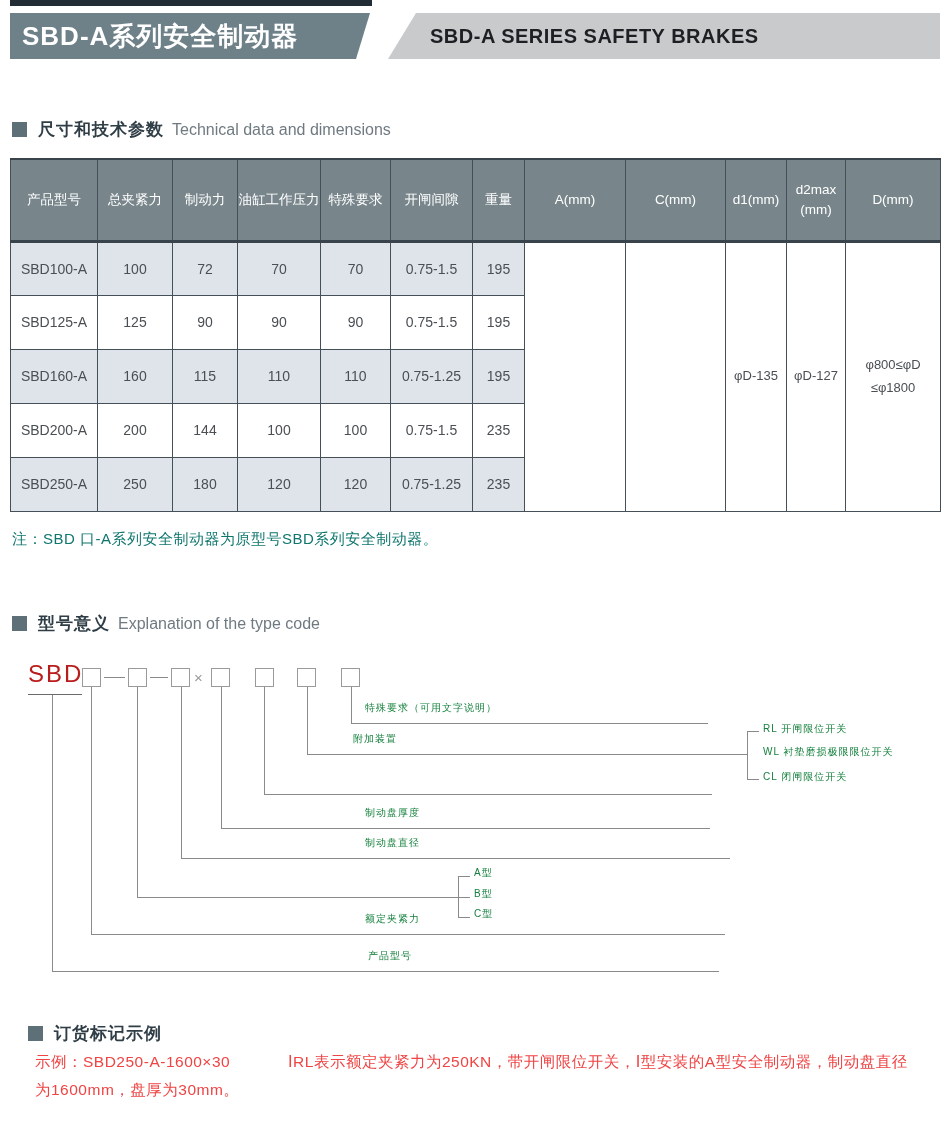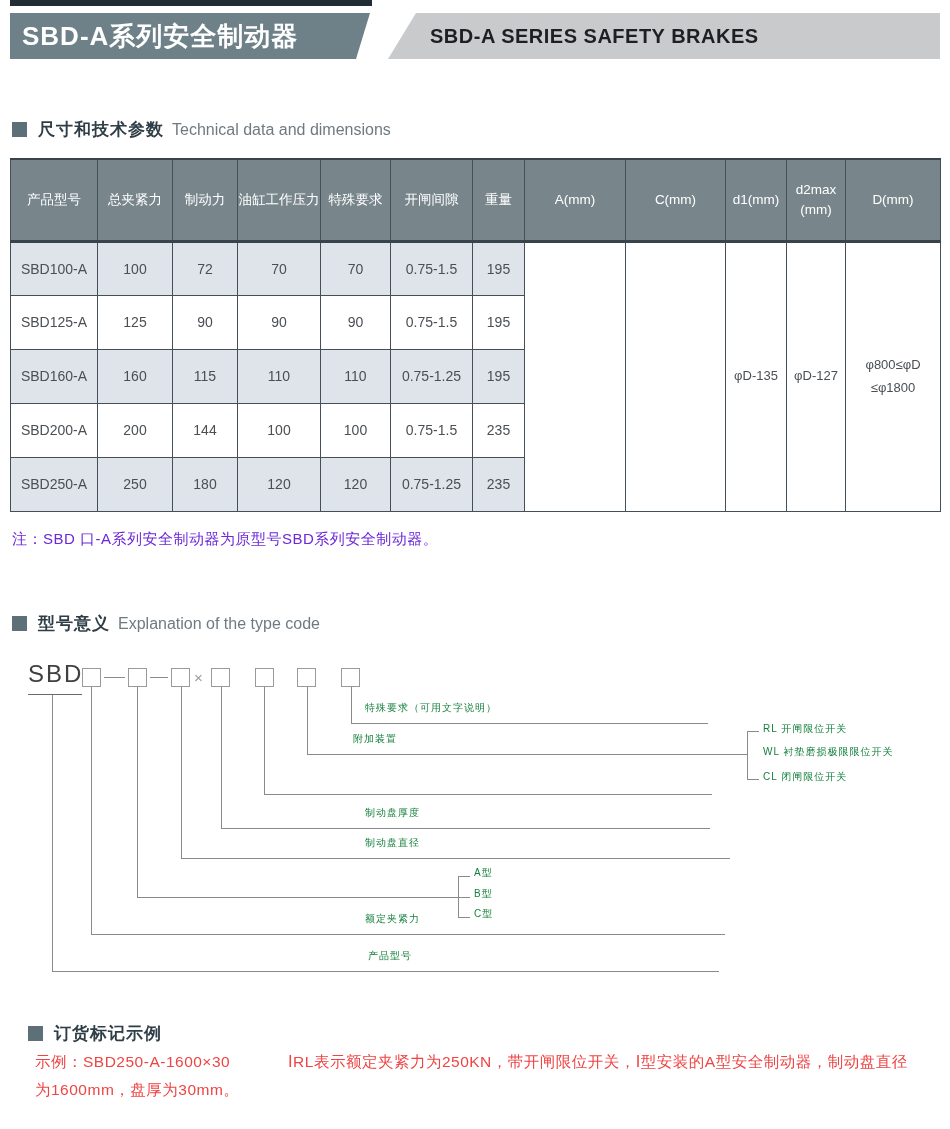--- a/index.html
+++ b/index.html
@@ -44,29 +44,29 @@
     background:#78868c; color:#ffffff; font-weight:normal; font-size:13.5px;
     height:82px; border-top:2px solid #39434b; border-bottom:3px solid #39434b;
     line-height:1.5;
   }
   .tech-table td { height:54px; font-size:14px; color:#4a4f54; }
   tr.row-light td.striped { background:#dee4ea; }
   tr.row-white td.striped { background:#ffffff;margin-top:44px; }
   td.merged-cell { background:#ffffff; font-size:13px; color:#4a4f54; line-height:1.7; }
 
   
-  .note { left:12px; top:530px; font-size:15px; color:#6d28d9; letter-spacing:0.5px; }
+  .note { left:12px; top:530px; font-size:15px; color:#0f766e; letter-spacing:0.5px; }
 
   
   .diagram { left:0; top:655px; width:950px; height:345px; }
   .dg { position:absolute; }
   .hline { height:1px; background:#8a8a8a; }
   .vline { width:1px; background:#8a8a8a; }
   .code-box { width:19px; height:19px; border:1px solid #9a9a9a; background:#fff; }
-  .sbd-prefix { font-size:24px; color:#404040; letter-spacing:2px; }
+  .sbd-prefix { font-size:24px; color:#b91c1c; letter-spacing:2px; }
   .dg-glyph { font-size:15px; color:#9a9a9a; }
   .dg-label { font-size:10px; color:#15803d; letter-spacing:1px; white-space:nowrap; }
 
   
   .ex-text { font-size:15.5px; color:#ef4444; letter-spacing:0.5px; white-space:nowrap; }
 </style>
 </head>
 <body>
 
 <div class="abs top-strip"></div>

